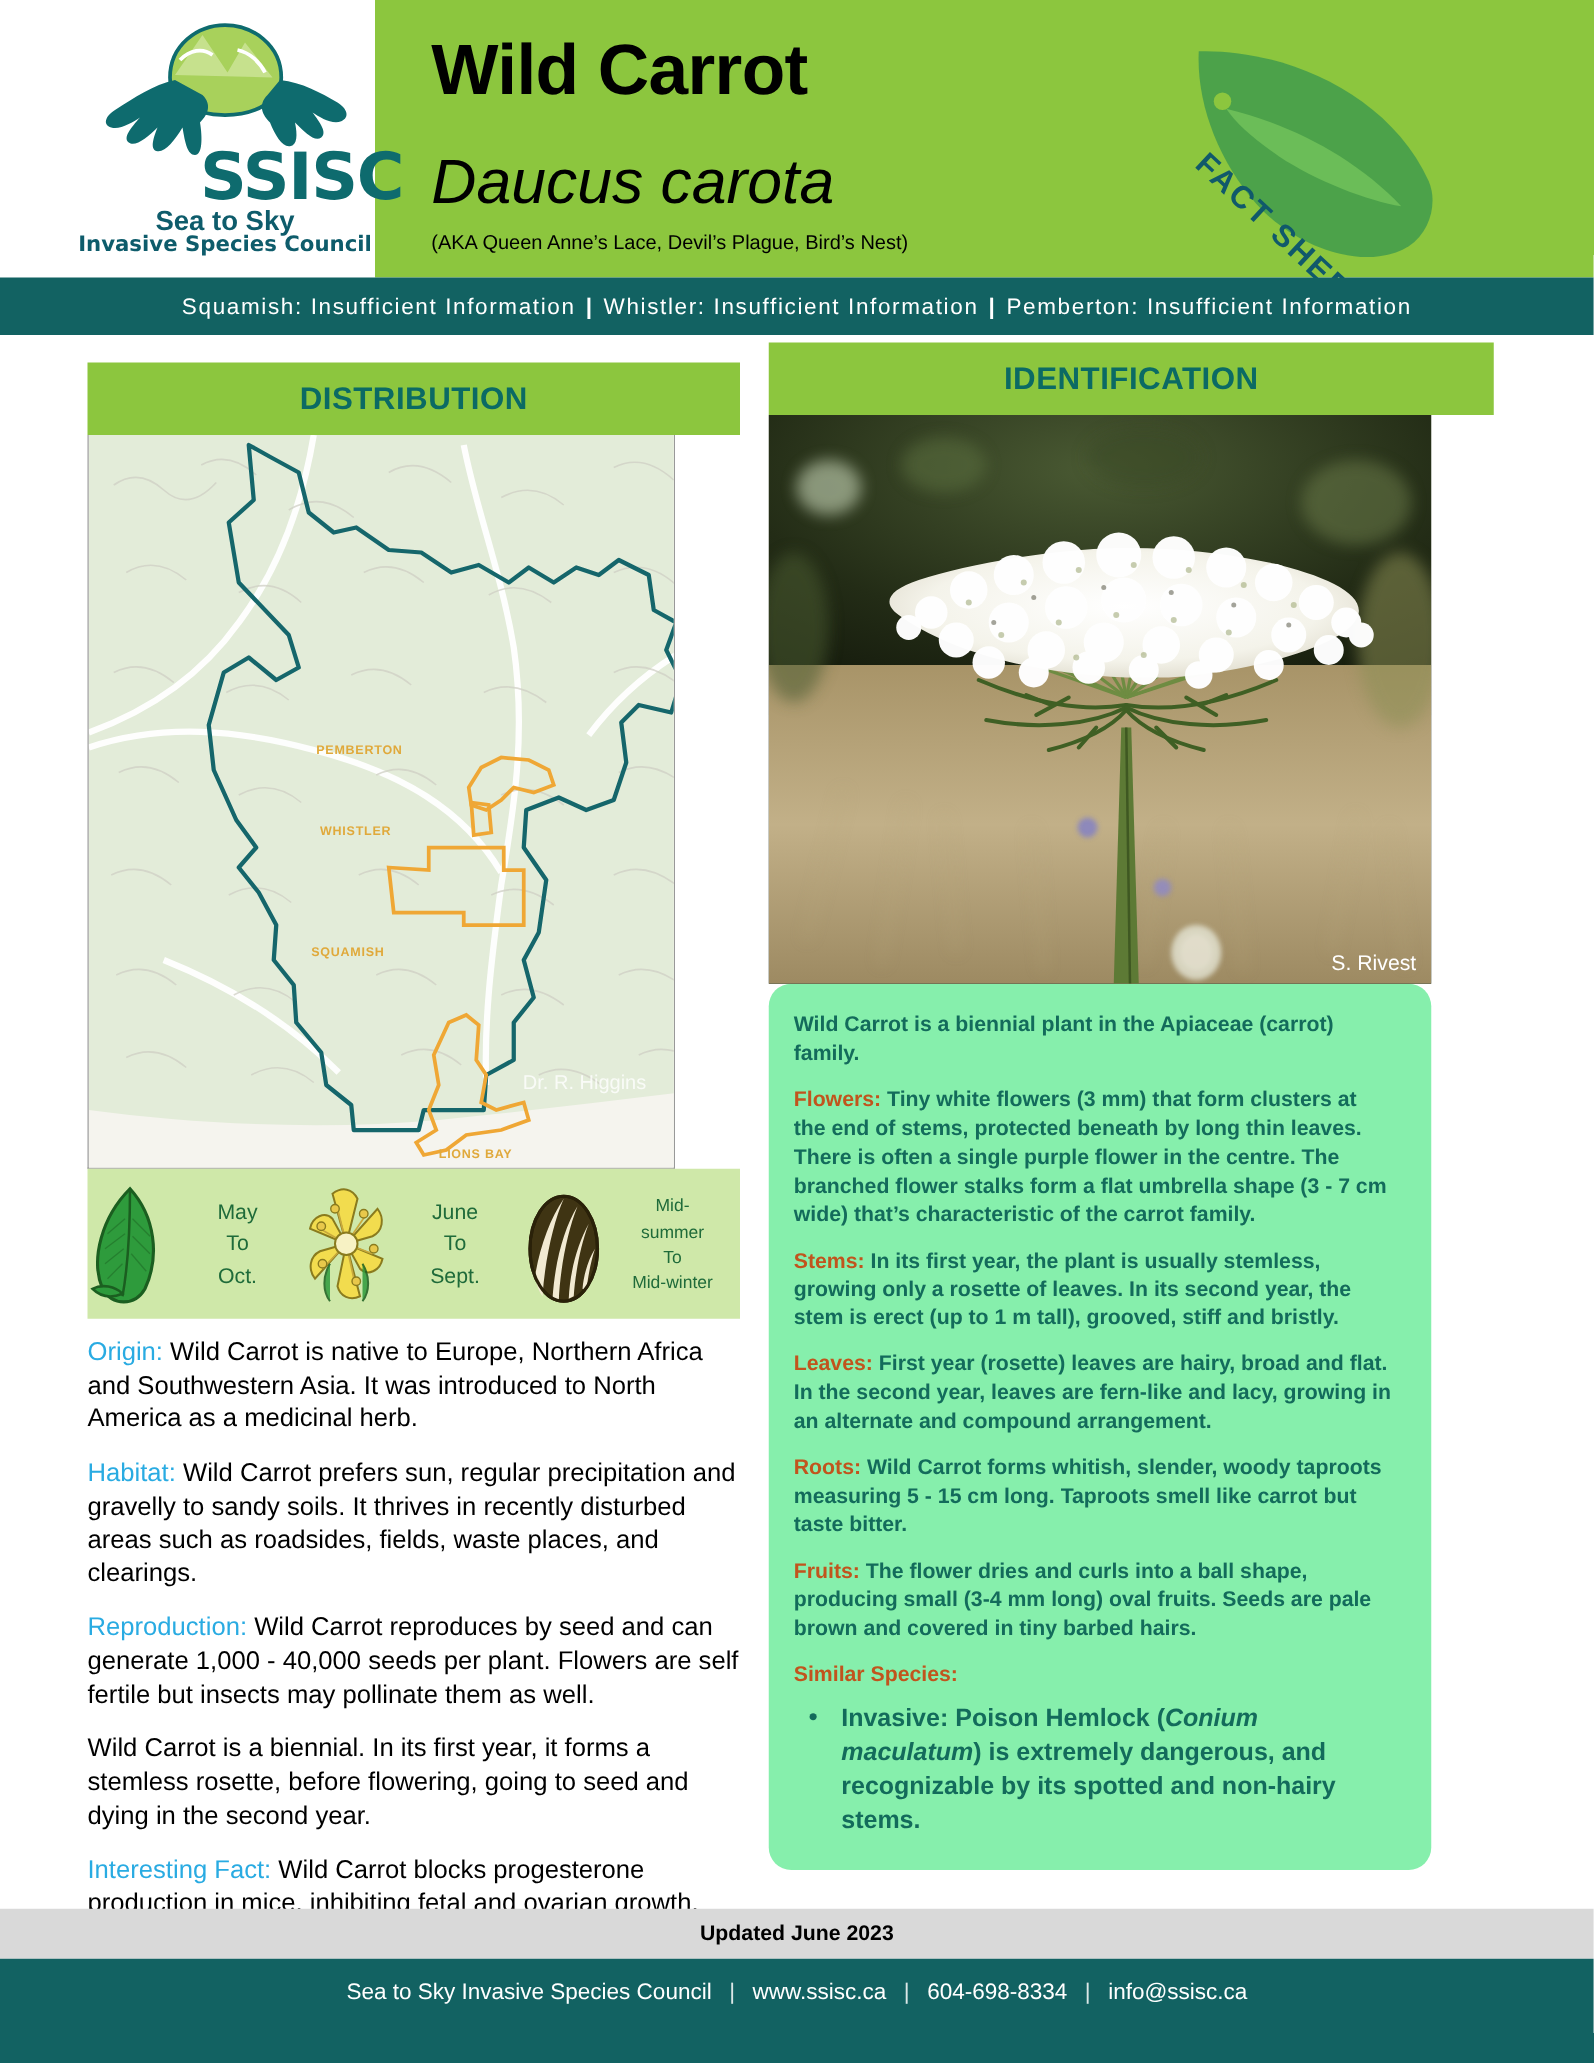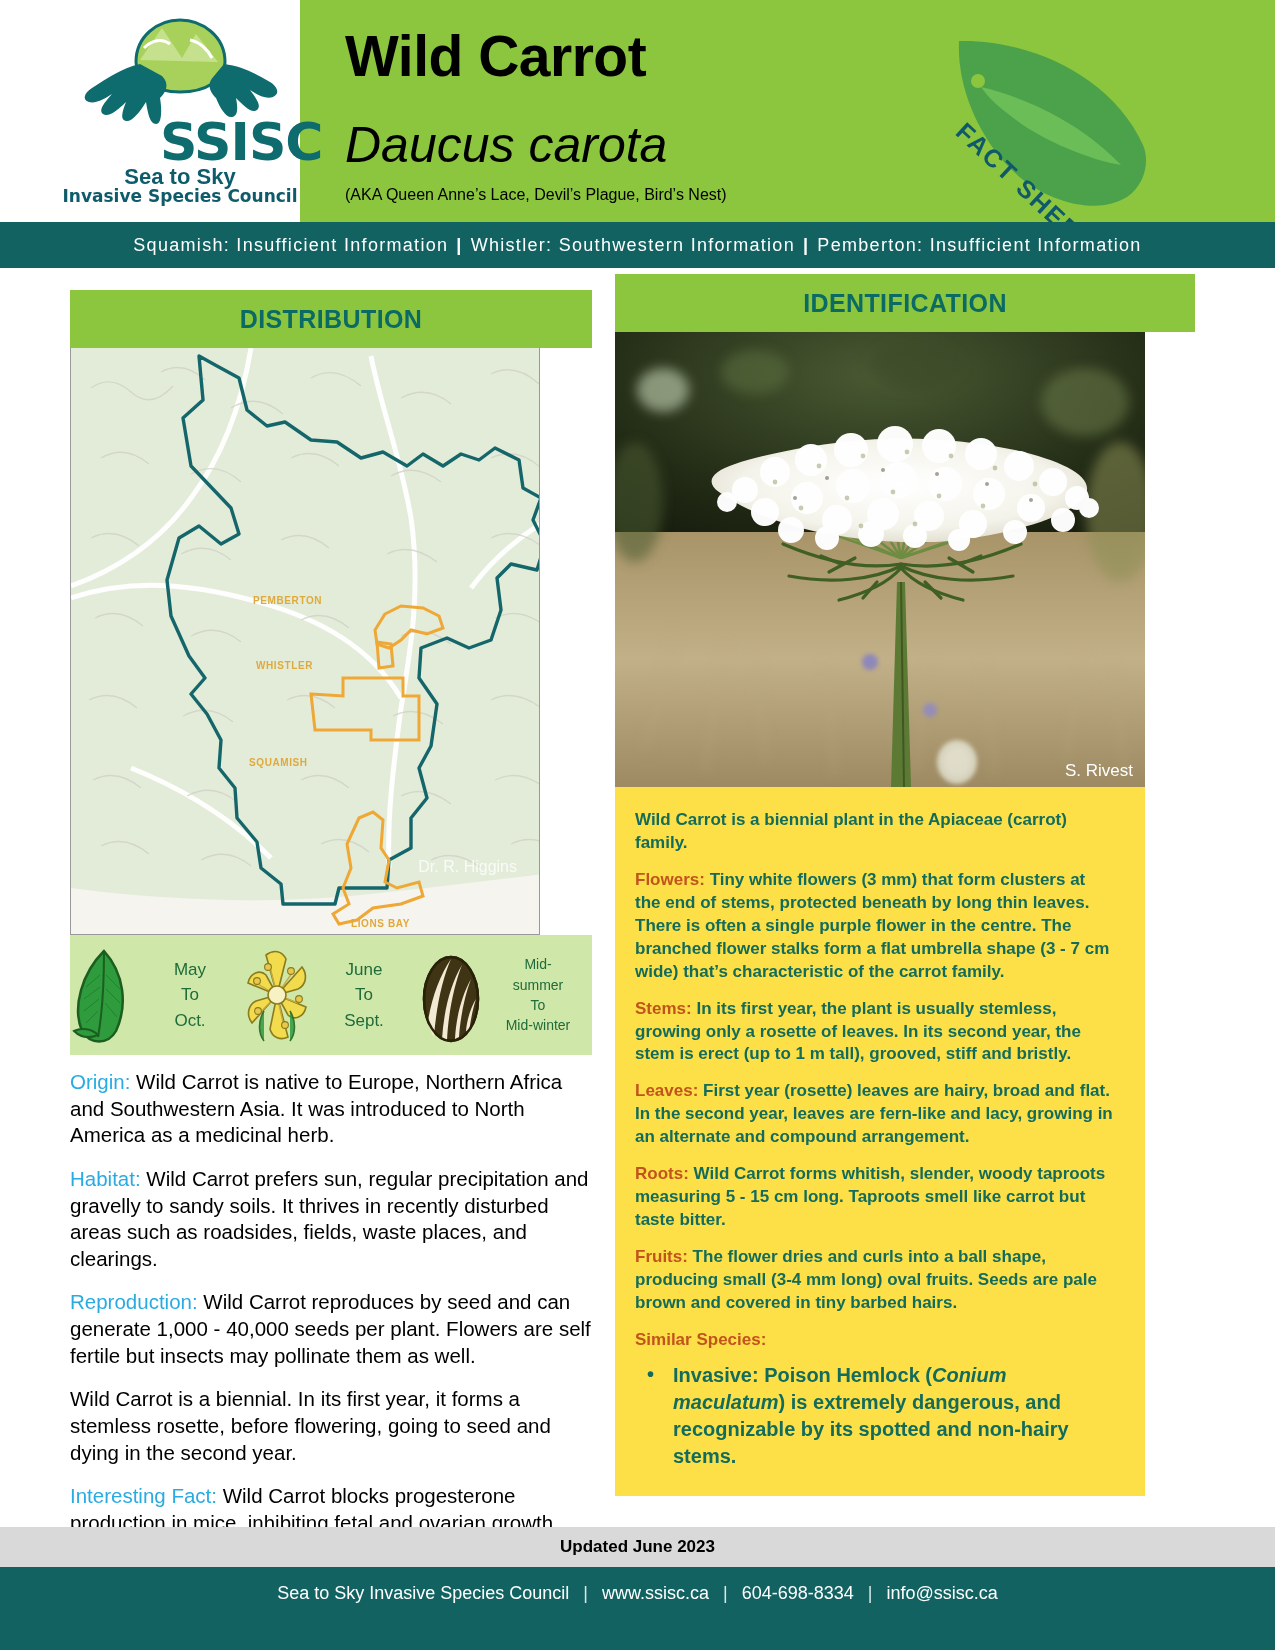--- a/index.html
+++ b/index.html
@@ -73,21 +73,21 @@
   
   .body-left { padding-top:14px; }
   .body-left p { font-size:20.5px; line-height:1.30; color:#000; margin-bottom:17px; }
   .lbl-blue { color:#29ABE2; font-weight:normal; }
 
   
   .photo { position:relative; width:530px; height:455px; overflow:hidden; background:#2b3319; }
   .photo-credit { position:absolute; right:12px; bottom:6px; color:#fff; font-size:17px; }
 
   
-  .id-body { background:#fde047; padding:22px 32px 26px 20px; width:530px; }
+  .id-body { background:#86efac; padding:22px 32px 26px 20px; width:530px;border-radius:18px; }
   .id-body p { color:#136B5B; font-size:17px; font-weight:bold; line-height:1.35;
      margin-bottom:14px; }
   .lbl-orange { color:#C1541D; font-weight:bold; }
   .id-body ul { list-style:none; margin-top:-4px; }
   .id-body li { color:#136B5B; font-size:20px; font-weight:bold; line-height:1.35;
      position:relative; padding-left:38px; }
   .id-body li:before { content:"\2022"; position:absolute; left:12px; top:-1px; font-size:20px; }
   .id-body i { font-style:italic; }
 
   
@@ -141,21 +141,21 @@
       </svg>
       <div class="fact-sheet-text">
         <span>FACT SHEET</span>
       </div>
     </div>
   </div>
 
   <div class="statusbar">
     <span>Squamish: Insufficient Information</span>
     <span class="sep">|</span>
-    <span>Whistler: Southwestern Information</span>
+    <span>Whistler: Insufficient Information</span>
     <span class="sep">|</span>
     <span>Pemberton: Insufficient Information</span>
   </div>
 
   <div class="col-left">
     <div class="section-head">DISTRIBUTION</div>
 
     <div class="map">
       <div class="map-bg"></div>
       <svg width="522" height="587" viewBox="0 0 522 587">

